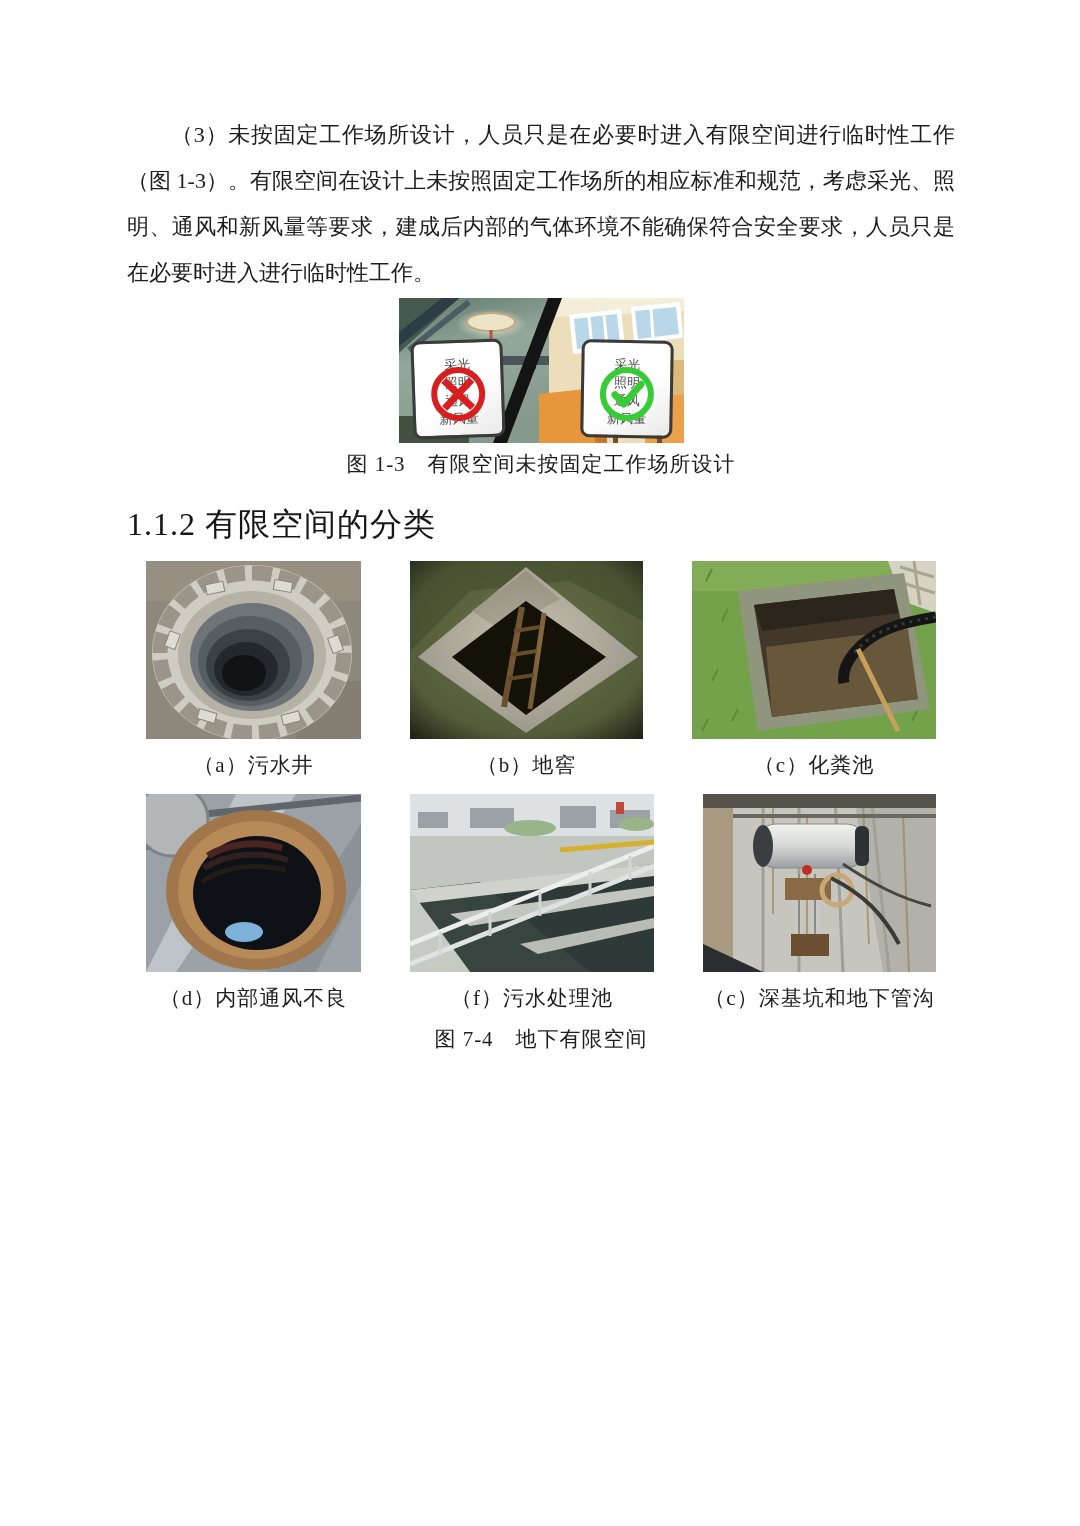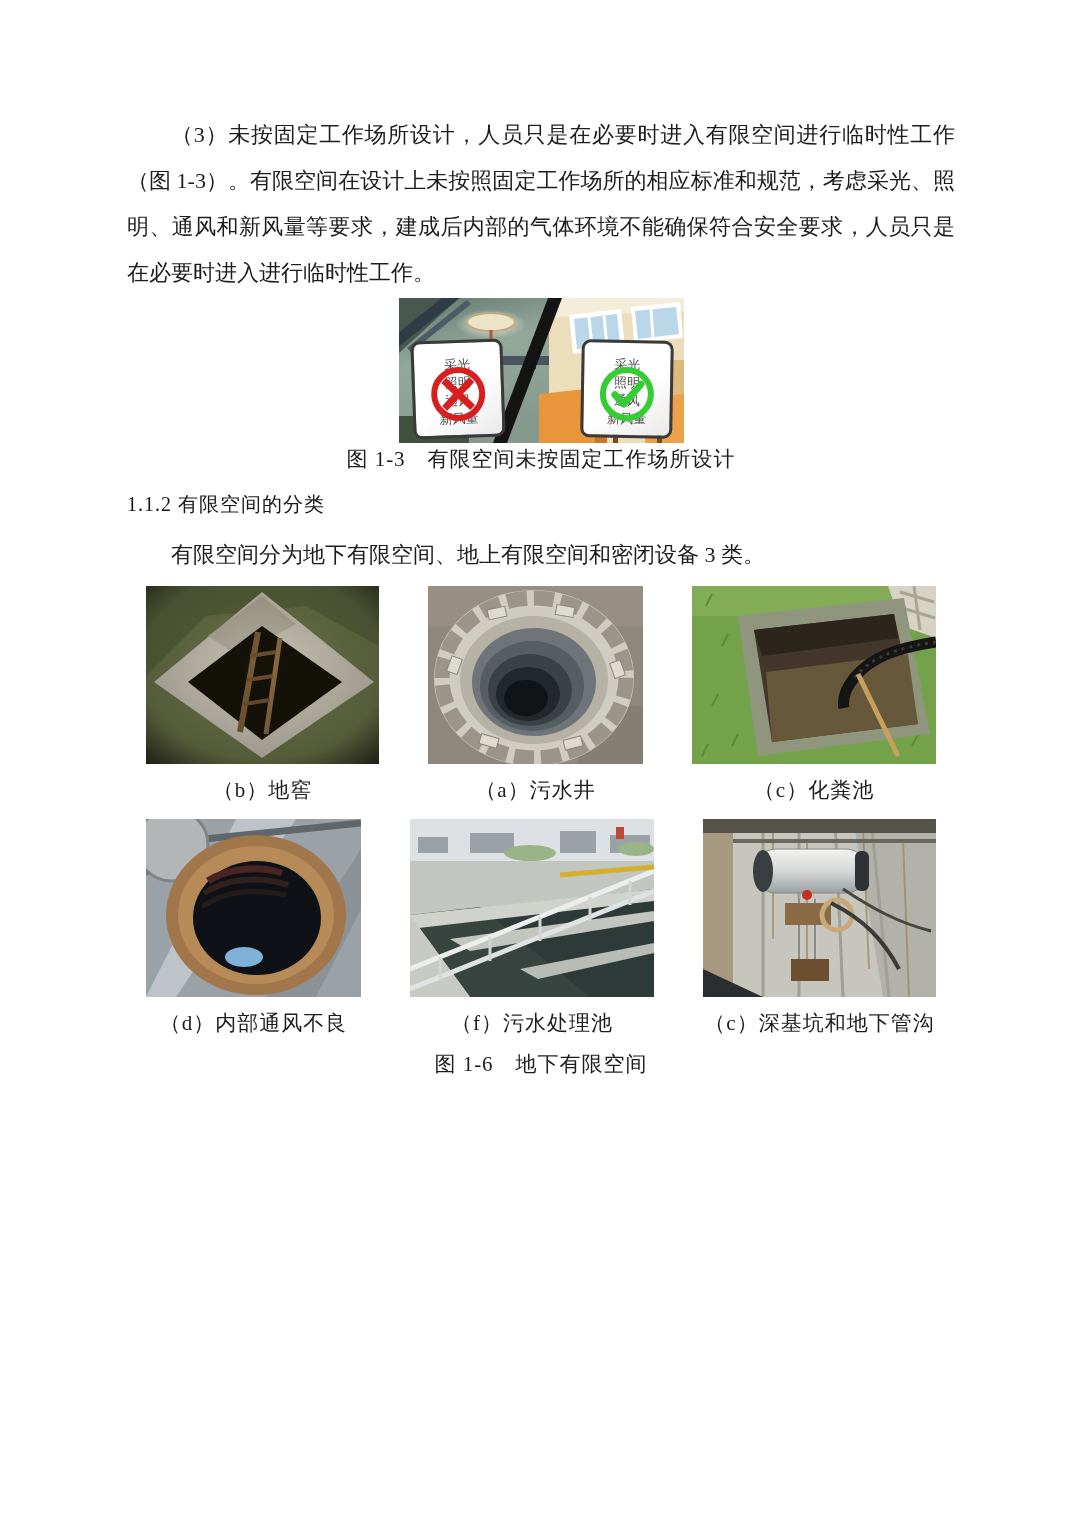--- a/index.html
+++ b/index.html
@@ -47,26 +47,26 @@
   .sign-bad { left:13px; transform:rotate(-2deg); }
   .sign-good { right:11px; transform:rotate(1deg); }
   .sign .mark { position:absolute; left:14px; top:22px; pointer-events:none; }
   .caption {
     font-size:21px;
     line-height:32px;
     text-align:center;
     color:#1d1d1d;
     letter-spacing:1px;
   }
-  figure.fig13 .caption { }
+  figure.fig13 .caption { margin-top:5px; }
   h2.heading {
-    font-size:20px;
+    font-size:32px;
     font-weight:400;
     letter-spacing:1px;
-    margin:16px 0 14px 0;
+    margin:23px 0 14px 0;
     color:#171717;
   }
   
   .photo-grid { width:790px; margin:8px auto 0 auto; }
   .photo-row { display:flex; justify-content:space-between; align-items:flex-start; }
   .photo-row + .photo-row { margin-top:16px; }
   .photo-cell { text-align:center; }
   .photo-cell svg { display:block; }
   .photo-caption {
     margin-top:13px;
@@ -158,24 +158,46 @@
           <path d="M17,30 L26,39 L43,19" fill="none" stroke="#35cc35" stroke-width="7" stroke-linecap="round" stroke-linejoin="round"></path>
         </svg>
       </div>
     </div>
     <figcaption class="caption">图 1-3　有限空间未按固定工作场所设计</figcaption>
   </figure>
 
 
   <h2 class="heading">1.1.2 有限空间的分类</h2>
 
-  <p class="body">有限空间分为地下有限空间、地上有限空间和密闭设备 3 类。</p>
 
   <div class="photo-grid">
     <div class="photo-row">
+
+      <div class="photo-cell">
+        <svg width="215" height="178" viewBox="0 0 215 178">
+          <rect width="215" height="178" fill="#8e887c"></rect>
+          <rect x="0" y="0" width="215" height="40" fill="#968f82"></rect>
+          <rect x="150" y="120" width="65" height="58" fill="#857e72"></rect>
+          <ellipse cx="106" cy="92" rx="100" ry="88" fill="#cfccc2"></ellipse>
+          <ellipse cx="106" cy="92" rx="92" ry="80" fill="none" stroke="#9a9588" stroke-width="15" stroke-dasharray="20 7"></ellipse>
+          <ellipse cx="106" cy="94" rx="74" ry="64" fill="#b5b1a5"></ellipse>
+          <ellipse cx="106" cy="96" rx="62" ry="54" fill="#6e7478"></ellipse>
+          <ellipse cx="104" cy="100" rx="52" ry="45" fill="#565e62"></ellipse>
+          <ellipse cx="102" cy="104" rx="42" ry="36" fill="#3b4246"></ellipse>
+          <ellipse cx="100" cy="108" rx="32" ry="27" fill="#23282c"></ellipse>
+          <ellipse cx="98" cy="112" rx="22" ry="18" fill="#101416"></ellipse>
+          <rect x="60" y="22" width="18" height="10" fill="#dedbd2" stroke="#8a8578" transform="rotate(-12 69 27)"></rect>
+          <rect x="128" y="20" width="18" height="10" fill="#dedbd2" stroke="#8a8578" transform="rotate(10 137 25)"></rect>
+          <rect x="18" y="74" width="16" height="11" fill="#dedbd2" stroke="#8a8578" transform="rotate(-70 26 79)"></rect>
+          <rect x="182" y="78" width="16" height="11" fill="#dedbd2" stroke="#8a8578" transform="rotate(70 190 83)"></rect>
+          <rect x="52" y="150" width="18" height="10" fill="#dedbd2" stroke="#8a8578" transform="rotate(16 61 155)"></rect>
+          <rect x="136" y="152" width="18" height="10" fill="#dedbd2" stroke="#8a8578" transform="rotate(-14 145 157)"></rect>
+        </svg>
+        <div class="photo-caption">（a）污水井</div>
+      </div>
 
       <div class="photo-cell">
         <svg width="233" height="178" viewBox="0 0 233 178">
           <defs>
             <radialGradient id="vigb" cx="0.5" cy="0.45" r="0.75">
               <stop offset="0" stop-color="#000000" stop-opacity="0"></stop>
               <stop offset="0.7" stop-color="#141410" stop-opacity="0.25"></stop>
               <stop offset="1" stop-color="#0c0c08" stop-opacity="0.85"></stop>
             </radialGradient>
           </defs>
@@ -188,43 +210,20 @@
           <line x1="134" y1="52" x2="120" y2="148" stroke="#8a6a40" stroke-width="5"></line>
           <line x1="104" y1="70" x2="130" y2="66" stroke="#6b4f2c" stroke-width="4"></line>
           <line x1="101" y1="94" x2="127" y2="90" stroke="#6b4f2c" stroke-width="4"></line>
           <line x1="98" y1="118" x2="124" y2="114" stroke="#6b4f2c" stroke-width="4"></line>
           <rect width="233" height="178" fill="url(#vigb)"></rect>
         </svg>
         <div class="photo-caption">（b）地窖</div>
       </div>
 
       <div class="photo-cell">
-        <svg width="215" height="178" viewBox="0 0 215 178">
-          <rect width="215" height="178" fill="#8e887c"></rect>
-          <rect x="0" y="0" width="215" height="40" fill="#968f82"></rect>
-          <rect x="150" y="120" width="65" height="58" fill="#857e72"></rect>
-          <ellipse cx="106" cy="92" rx="100" ry="88" fill="#cfccc2"></ellipse>
-          <ellipse cx="106" cy="92" rx="92" ry="80" fill="none" stroke="#9a9588" stroke-width="15" stroke-dasharray="20 7"></ellipse>
-          <ellipse cx="106" cy="94" rx="74" ry="64" fill="#b5b1a5"></ellipse>
-          <ellipse cx="106" cy="96" rx="62" ry="54" fill="#6e7478"></ellipse>
-          <ellipse cx="104" cy="100" rx="52" ry="45" fill="#565e62"></ellipse>
-          <ellipse cx="102" cy="104" rx="42" ry="36" fill="#3b4246"></ellipse>
-          <ellipse cx="100" cy="108" rx="32" ry="27" fill="#23282c"></ellipse>
-          <ellipse cx="98" cy="112" rx="22" ry="18" fill="#101416"></ellipse>
-          <rect x="60" y="22" width="18" height="10" fill="#dedbd2" stroke="#8a8578" transform="rotate(-12 69 27)"></rect>
-          <rect x="128" y="20" width="18" height="10" fill="#dedbd2" stroke="#8a8578" transform="rotate(10 137 25)"></rect>
-          <rect x="18" y="74" width="16" height="11" fill="#dedbd2" stroke="#8a8578" transform="rotate(-70 26 79)"></rect>
-          <rect x="182" y="78" width="16" height="11" fill="#dedbd2" stroke="#8a8578" transform="rotate(70 190 83)"></rect>
-          <rect x="52" y="150" width="18" height="10" fill="#dedbd2" stroke="#8a8578" transform="rotate(16 61 155)"></rect>
-          <rect x="136" y="152" width="18" height="10" fill="#dedbd2" stroke="#8a8578" transform="rotate(-14 145 157)"></rect>
-        </svg>
-        <div class="photo-caption">（a）污水井</div>
-      </div>
-
-      <div class="photo-cell">
         <svg width="244" height="178" viewBox="0 0 244 178">
           <rect width="244" height="178" fill="#74a24a"></rect>
           <path d="M0,0 h244 v30 h-244 z" fill="#82ac56"></path>
           <g stroke="#5c8a38" stroke-width="2">
             <line x1="14" y1="20" x2="20" y2="8"></line>
               <line x1="40" y1="160" x2="46" y2="148"></line>
             <line x1="20" y1="120" x2="26" y2="108"></line>
               <line x1="220" y1="160" x2="226" y2="148"></line>
             <line x1="30" y1="60" x2="36" y2="48"></line>
               <line x1="10" y1="170" x2="16" y2="158"></line>
@@ -338,17 +337,17 @@
           <rect x="88" y="140" width="38" height="22" fill="#6b4f30"></rect>
           <path d="M128,84 C160,100 180,120 196,150" fill="none" stroke="#3a3a36" stroke-width="4"></path>
           <path d="M140,70 C170,90 196,104 228,112" fill="none" stroke="#46463e" stroke-width="3"></path>
           <polygon points="0,150 60,178 0,178" fill="#2a2e30"></polygon>
         </svg>
         <div class="photo-caption">（c）深基坑和地下管沟</div>
       </div>
     </div>
   </div>
 
-  <div class="caption fig14-caption">图 1-6　地下有限空间</div>
+  <div class="caption fig14-caption">图 7-4　地下有限空间</div>
 
   <div class="page-number">2</div>
 
 </div>
 
 </body></html>

